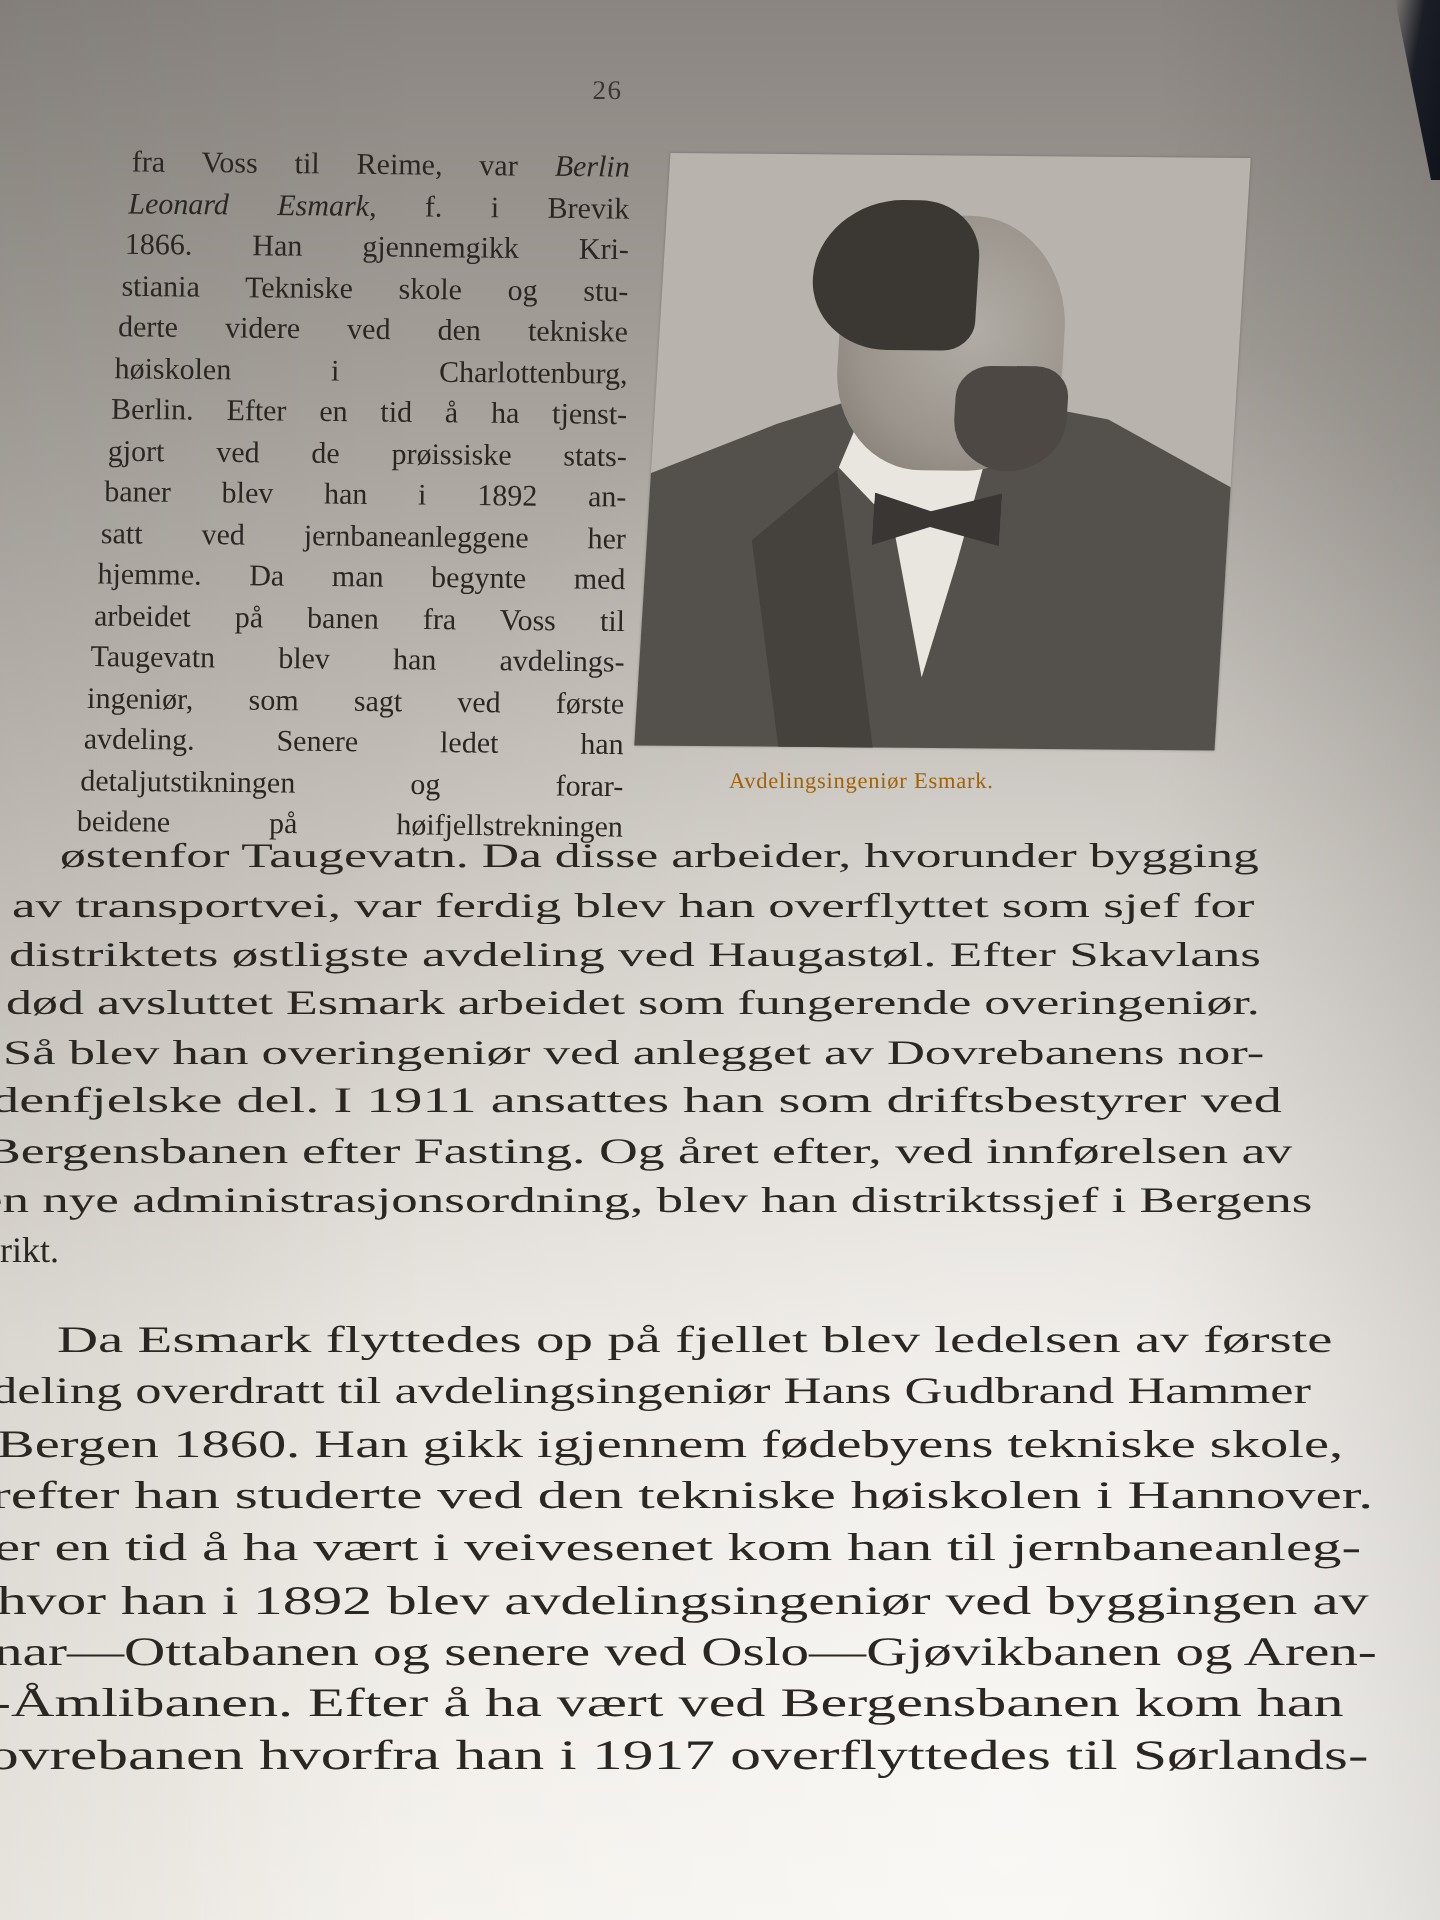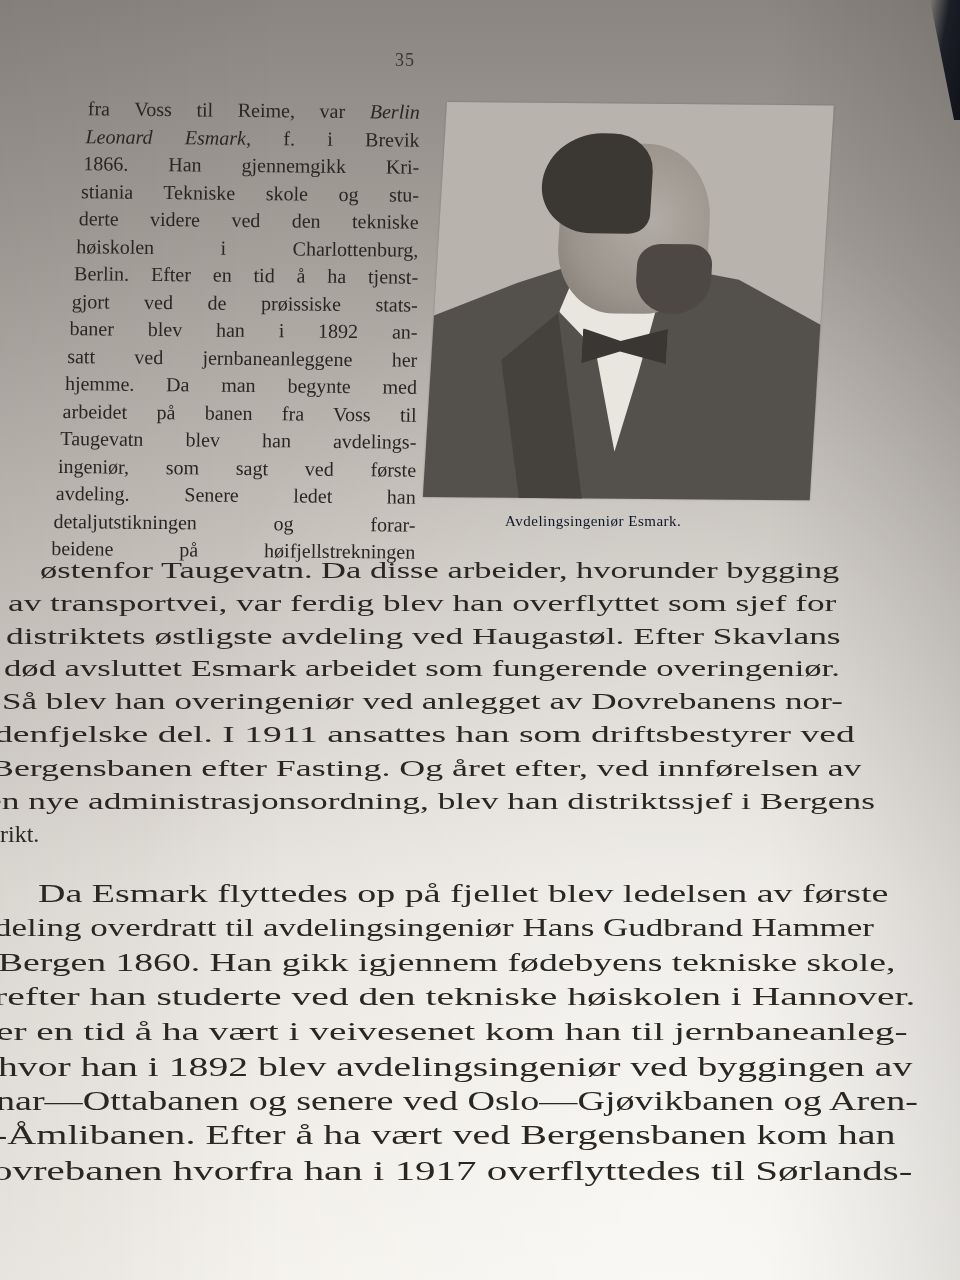--- a/index.html
+++ b/index.html
@@ -48,31 +48,31 @@
     background:#54504b;clip-path:polygon(0 25%,22% 10%,40% 0,55% 2%,75% 8%,100% 30%,100% 100%,0 100%);}
   .photo .collar{position:absolute;left:125px;top:178px;width:110px;height:170px;
     background:#e9e6e0;clip-path:polygon(10% 0,90% 10%,75% 55%,58% 100%,35% 40%,0 18%);}
   .photo .tie{position:absolute;left:150px;top:225px;width:85px;height:35px;background:#3a3633;
     clip-path:polygon(0 0,45% 35%,100% 0,100% 100%,45% 65%,0 100%);}
   .photo .face{position:absolute;left:120px;top:40px;width:150px;height:170px;border-radius:45% 45% 40% 40%;
     background:radial-gradient(ellipse at 60% 45%,#b1aca5 0%,#9a948c 60%,#7d7770 100%);}
   .photo .hair{position:absolute;left:100px;top:30px;width:110px;height:100px;border-radius:55% 40% 20% 50%;background:#3b3733;}
   .photo .beard{position:absolute;left:200px;top:140px;width:75px;height:70px;border-radius:30% 30% 50% 50%;background:#4d4844;}
   .photo .lapel{position:absolute;left:70px;top:210px;width:90px;height:190px;background:#45413d;clip-path:polygon(60% 0,100% 100%,30% 100%,0 25%);}
-  .caption{position:absolute;left:505px;top:513px;font-size:15px;letter-spacing:0.5px;color:#0f172a;text-align:center;}
+  .caption{position:absolute;left:486px;top:513px;font-size:15px;letter-spacing:0.5px;color:#a16207;text-align:center;}
   .wide{position:absolute;left:0;top:558px;width:960px;}
   .wide .line{position:absolute;white-space:nowrap;font-family:"Liberation Serif","DejaVu Serif",serif;color:#2a2622;transform-origin:left center;}
 </style>
 </head>
 <body>
 
 <div class="page-shade"></div>
 <div class="cover-edge"></div>
 
-<div class="page-number">35</div>
+<div class="page-number">26</div>
 
 <div class="narrow" id="narrow">
     <span class="line l0"><span>fra Voss til Reime, var </span><span class="ital">Berlin</span></span>
     <span class="line l1"><span class="ital">Leonard Esmark,</span><span> f. i Brevik</span></span>
     <span class="line l2"><span>1866. Han gjennemgikk Kri-</span></span>
     <span class="line l3"><span>stiania Tekniske skole og stu-</span></span>
     <span class="line l4"><span>derte videre ved den tekniske</span></span>
     <span class="line l5"><span>høiskolen i Charlottenburg,</span></span>
     <span class="line l6"><span>Berlin. Efter en tid å ha tjenst-</span></span>
     <span class="line l7"><span>gjort ved de prøissiske stats-</span></span>

